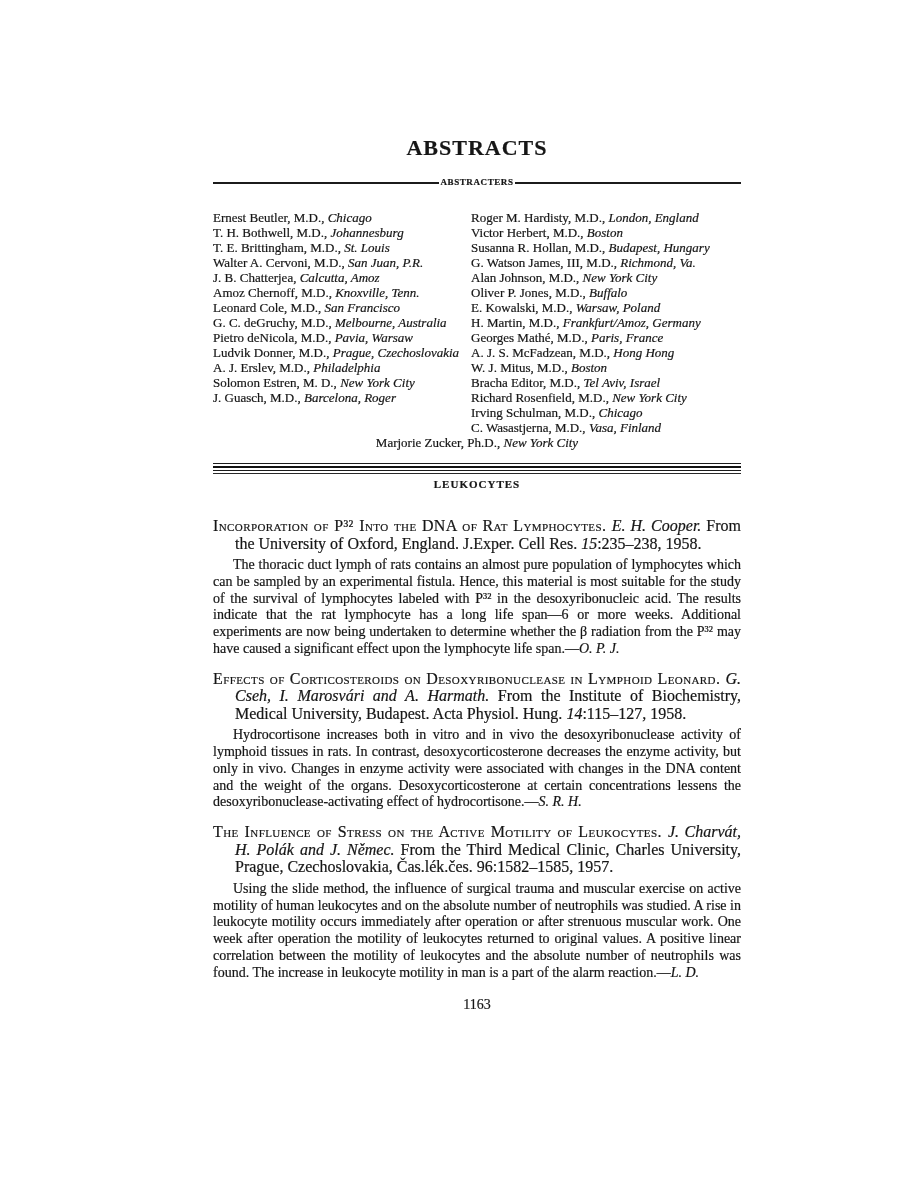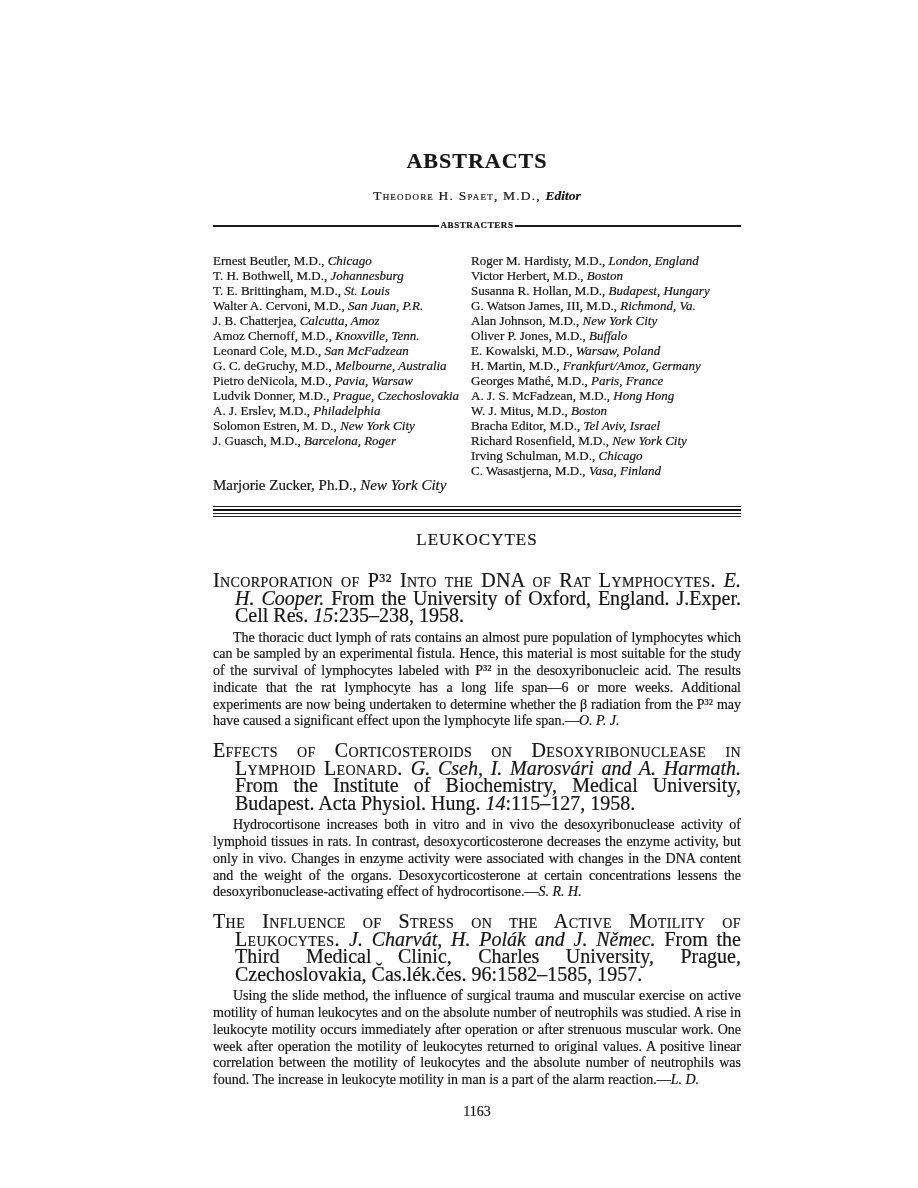--- a/index.html
+++ b/index.html
@@ -9,21 +9,21 @@
     height: 1188px;
     background: #ffffff;
     font-family: "Liberation Serif", "DejaVu Serif", serif;
     color: #161616;
     -webkit-text-stroke: 0.2px #161616;
     overflow: hidden;
   }
   .content {
     position: absolute;
     left: 213px;
-    top: 148px;
+    top: 135px;
     width: 528px;
   }
   .title {
     text-align: center;
     font-size: 22px;
     font-weight: bold;
     letter-spacing: 1px;
     line-height: 26px;
   }
   .editor-line {
@@ -56,44 +56,44 @@
     margin-top: 22px;
     display: flex;
     font-size: 13px;
     line-height: 15px;
   }
   .col-left  { width: 258px; flex: 0 0 258px; }
   .col-right { flex: 1; }
   .abstracter-entry { white-space: nowrap; }
   .abstracter-entry .bl { white-space: normal; }
   .centered-entry {
-    text-align: left;
-    font-size: 15px;
+    text-align: center;
+    font-size: 13px;
     line-height: 15px;
   }
 
   .double-rule { margin-top: 13px; }
   .double-rule .r1 { height: 1px; background: #1b1b1b; margin-bottom: 2px; }
   .double-rule .r2 { height: 2px; background: #121212; margin-bottom: 2px; }
   .double-rule .r3 { height: 1px; background: #1b1b1b; margin-bottom: 2px; }
   .double-rule .r4 { height: 1px; background: #2a2a2a; }
 
   .section-heading {
-    margin-top: 12px;
-    text-align: center;
-    font-size: 17px;
-    font-weight: normal;
+    margin-top: 0;
+    text-align: center;
+    font-size: 11px;
+    font-weight: bold;
     letter-spacing: 1px;
     line-height: 21px;
   }
 
   .abstract-entry { margin-top: 12px; }
   .abstract-entry:first-of-type { margin-top: 22px; }
   .abstract-citation {
-    font-size: 20px;
+    font-size: 16px;
     line-height: 17.5px;
     text-align: justify;
     padding-left: 22px;
     text-indent: -22px;
   }
   .abstract-body {
     margin-top: 5px;
     font-size: 14px;
     line-height: 16.8px;
     text-align: justify;
@@ -108,21 +108,20 @@
   }
 </style>
 </head>
 <body>
 
 <div class="page">
   <div class="content">
 
     <div class="title">ABSTRACTS</div>
 
-    <div class="editor-line"><span class="sc">Theodore H. Spaet, M.D., </span><span class="bi">Editor</span></div>
 
     <div class="abstracters-divider">
       <div class="line"></div>
       <div class="label">ABSTRACTERS</div>
       <div class="line"></div>
     </div>
 
     <div class="columns">
       <div class="col-left">
 
@@ -132,21 +131,21 @@
           <div class="abstracter-entry"><span>T. H. Bothwell, M.D., </span><span class="i">Johannesburg</span></div>
 
           <div class="abstracter-entry"><span>T. E. Brittingham, M.D., </span><span class="i">St. Louis</span></div>
 
           <div class="abstracter-entry"><span>Walter A. Cervoni, M.D., </span><span class="i">San Juan, P.R.</span></div>
 
           <div class="abstracter-entry"><span>J. B. Chatterjea, </span><span class="i">Calcutta, Amoz</span></div>
 
           <div class="abstracter-entry"><span>Amoz Chernoff, M.D., </span><span class="i">Knoxville, Tenn.</span></div>
 
-          <div class="abstracter-entry"><span>Leonard Cole, M.D., </span><span class="i">San McFadzean</span></div>
+          <div class="abstracter-entry"><span>Leonard Cole, M.D., </span><span class="i">San Francisco</span></div>
 
           <div class="abstracter-entry"><span>G. C. deGruchy, M.D., </span><span class="i">Melbourne, Australia</span></div>
 
           <div class="abstracter-entry"><span>Pietro deNicola, M.D., </span><span class="i">Pavia, Warsaw</span></div>
 
           <div class="abstracter-entry"><span>Ludvik Donner, M.D., </span><span class="i">Prague, Czechoslovakia</span></div>
 
           <div class="abstracter-entry"><span>A. J. Erslev, M.D., </span><span class="i">Philadelphia</span></div>
 
           <div class="abstracter-entry"><span>Solomon Estren, M. D., </span><span class="i">New York City</span></div>

